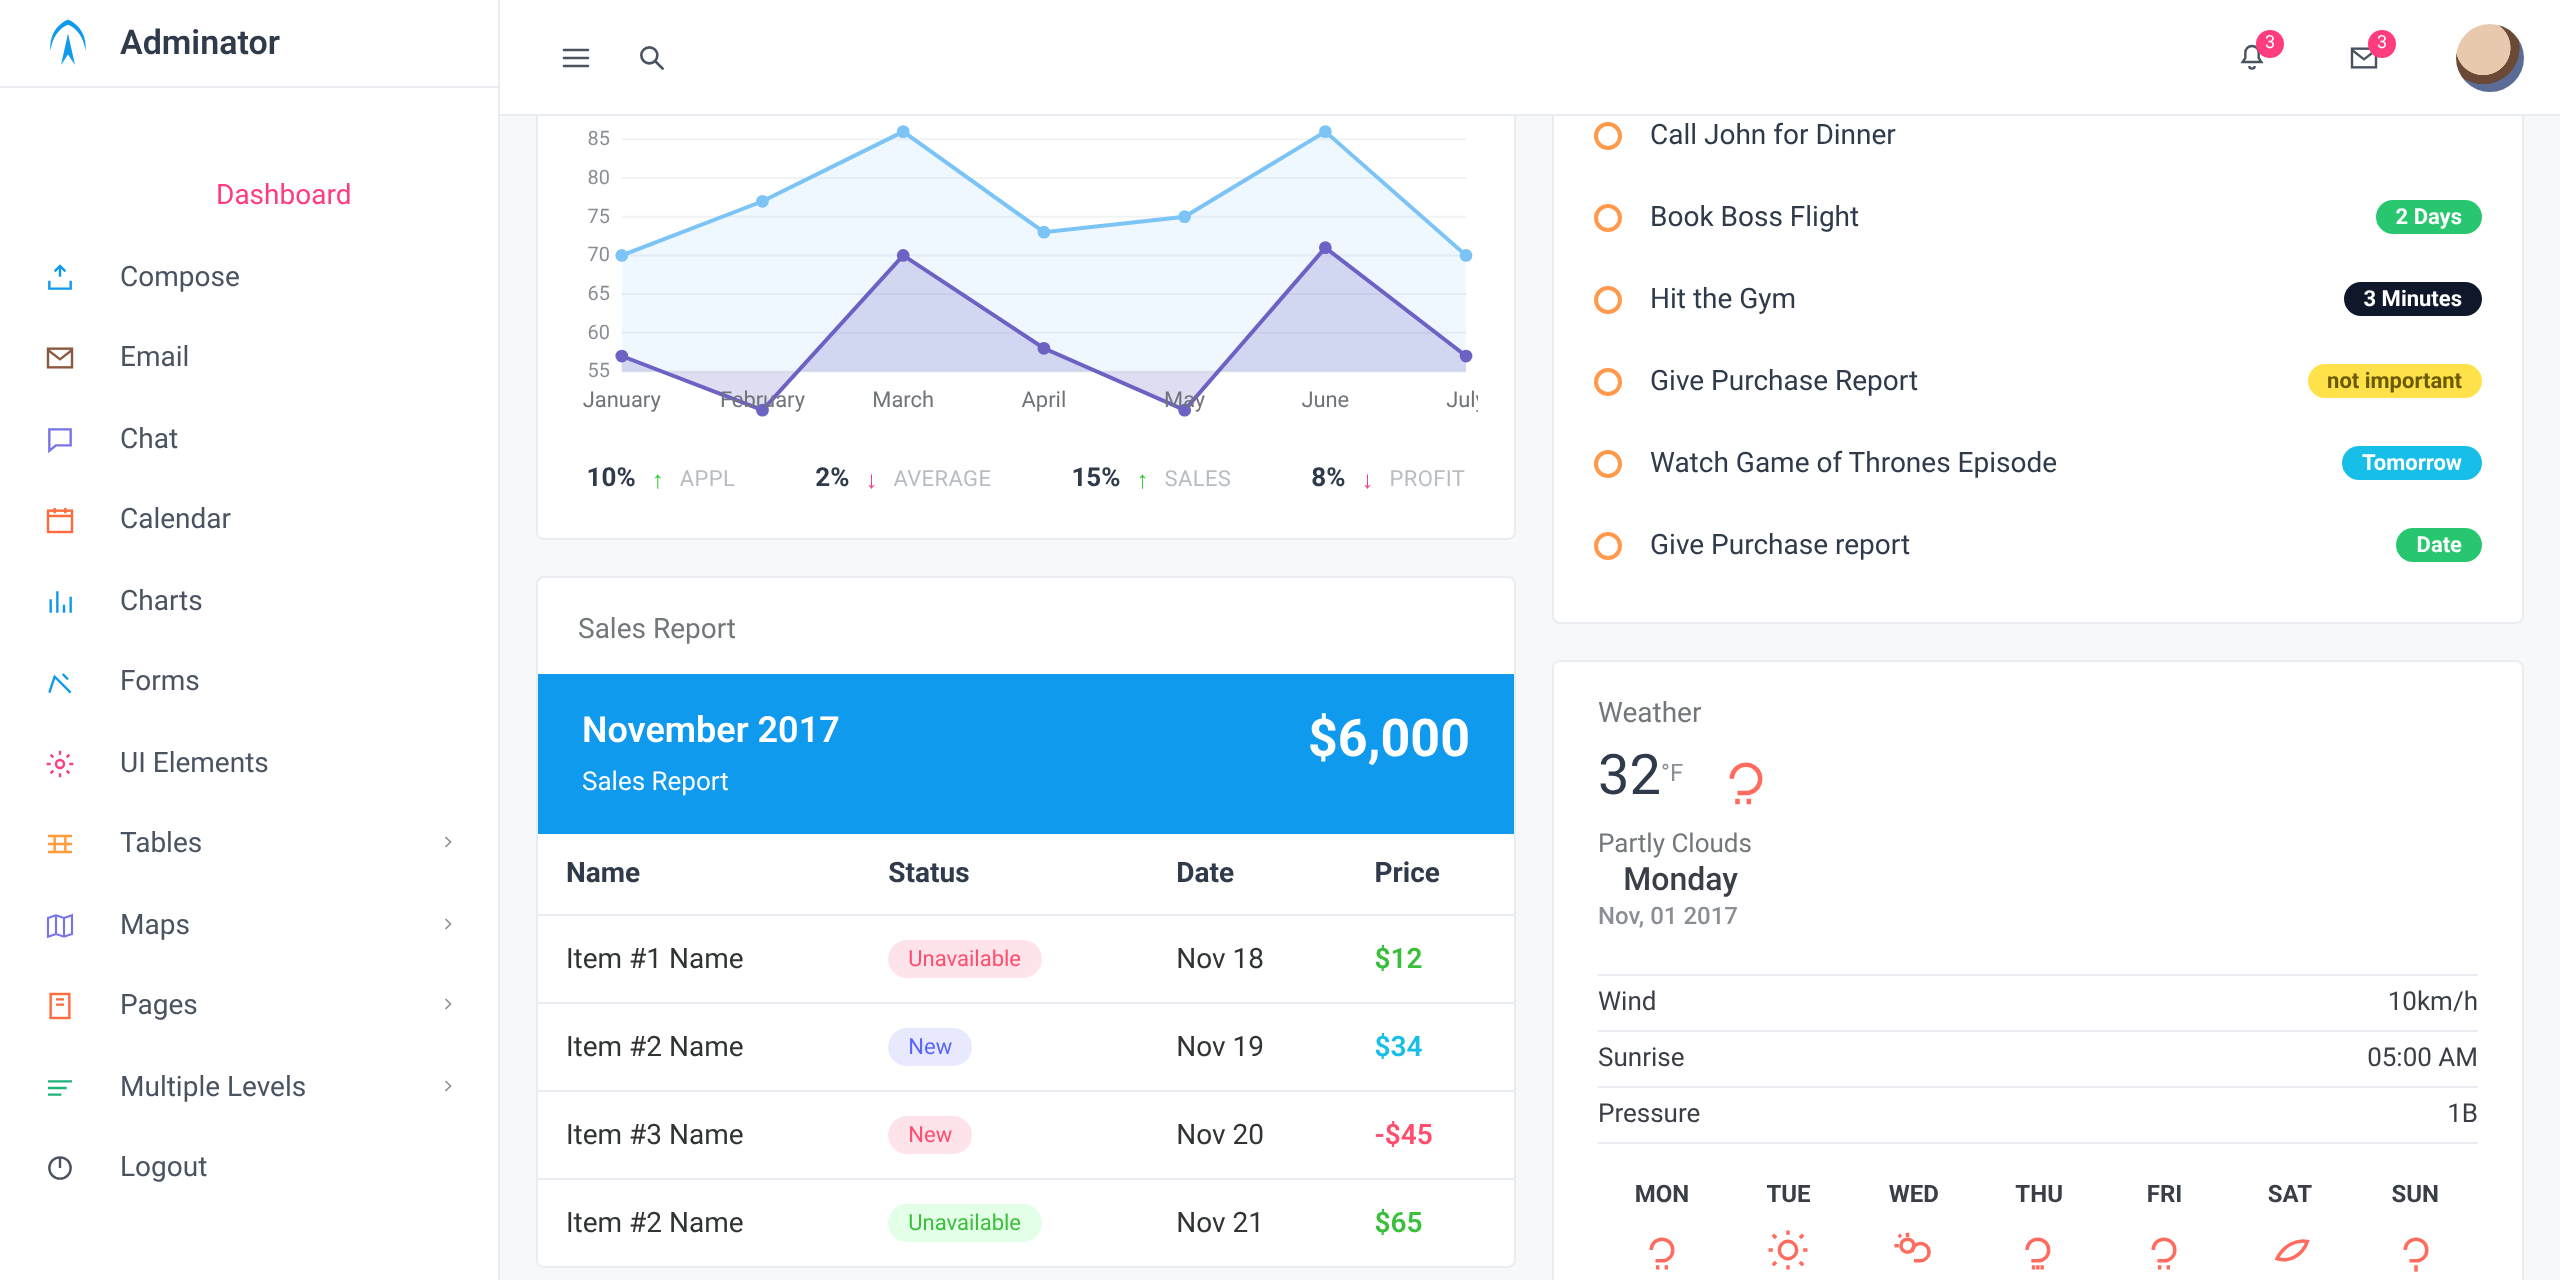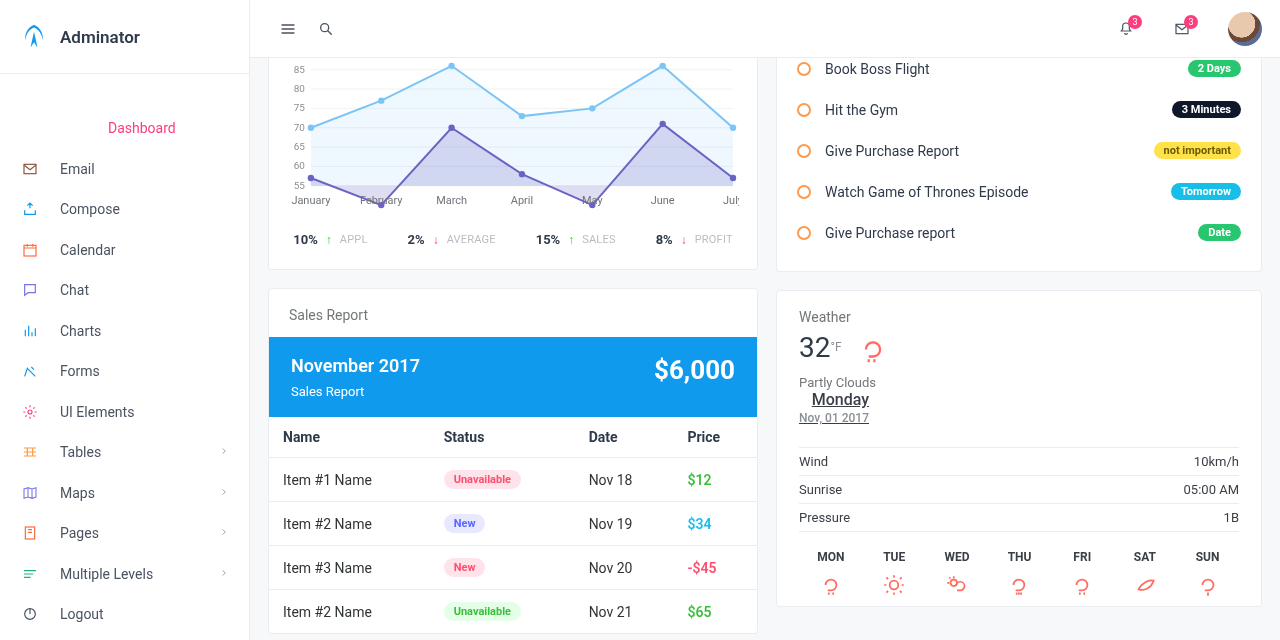--- a/index.html
+++ b/index.html
@@ -7,21 +7,21 @@
     --blue:#0f9aee; --green:#37c936; --red:#ff3c7e; --teal:#00c9a7;
     --purple:#7774e7; --line1:#7cc4f6; --line2:#6b62c4; --orange:#ff7043;
   }
   *{box-sizing:border-box;}
   html,body{margin:0;padding:0;font-family:-apple-system,BlinkMacSystemFont,"Segoe UI",Roboto,Arial,sans-serif;color:var(--text);background:#fff;}
   body{width:1280px;height:640px;overflow:hidden;}
 
   
   .app{display:flex;height:640px;}
   .sidebar{width:250px;border-right:1px solid var(--border);display:flex;flex-direction:column;flex-shrink:0;}
-  .logo-row{height:74px;border-bottom:1px solid var(--border);display:flex;align-items:center;padding:0 20px;gap:12px;}
+  .logo-row{height:44px;border-bottom:1px solid var(--border);display:flex;align-items:center;padding:0 20px;gap:12px;}
   .logo-mark{width:28px;height:28px;}
   .logo-text{font-size:17px;font-weight:600;color:#2f3a4a;}
   .nav{padding:34px 0 0 0;list-style:none;margin:0;}
   .nav li{display:flex;align-items:center;padding:0 20px;height:40.5px;cursor:pointer;color:#4a5361;font-size:14px;}
   .nav li .ic{width:20px;display:inline-flex;align-items:center;justify-content:center;margin-right:20px;}
   .nav li .chev{margin-left:auto;color:#8a8f95;font-size:12px;}
   .nav li.active, .nav li.active .ic{color:var(--red);padding-left:44px;}
   .ic-svg{width:16px;height:16px;}
 
   .main{flex:1;display:flex;flex-direction:column;min-width:0;}
@@ -58,21 +58,21 @@
 
   
   .sales-head{background:var(--blue);color:#fff;padding:18px 22px;display:flex;justify-content:space-between;align-items:flex-start;}
   .sales-head .m{font-size:18px;font-weight:600;}
   .sales-head .s{font-size:13px;margin-top:8px;}
   .sales-head .amt{font-size:26px;font-weight:700;}
   table.sales{width:100%;border-collapse:collapse;}
   table.sales th, table.sales td{padding:12px 14px;text-align:left;font-size:14px;}
   table.sales th{font-weight:700;color:#2f3a4a;}
   table.sales tbody tr{border-top:1px solid var(--border);}
-  .chip{font-size:11px;font-weight:700;padding:3px 10px;border-radius:12px;display:inline-block;}
+  .chip{font-size:11px;font-weight:400;padding:3px 10px;border-radius:12px;display:inline-block;}
   .chip.unavail{color:#ff4d6d;background:#ffe3ea;}
   .chip.new-blue{color:#5866ff;background:#e8e9ff;}
   .chip.new-pink{color:#ff4d6d;background:#ffe3ea;}
   .chip.unavail-g{color:#3abf3a;background:#e3ffe8;}
   .price.green{color:#3abf3a;font-weight:600;}
   .price.teal{color:#17bfe8;font-weight:600;}
   .price.neg{color:#ff4d6d;font-weight:600;}
 
   
   .todo{padding:4px 20px 18px 20px;border-top:none;border-top-left-radius:0;border-top-right-radius:0;margin-top:-14px;}
@@ -83,21 +83,21 @@
   .tag.yellow{background:#ffe24a;color:#6b5b00;} .tag.blue{background:#17bfe8;}
 
   
   .weather{padding:18px 22px 8px 22px;}
   .w-top{display:flex;justify-content:space-between;align-items:flex-start;margin-top:6px;flex-direction:column;}
   .w-temp{display:flex;gap:14px;align-items:flex-start;}
   .w-temp .big{font-size:28px;font-weight:400;color:#2f3a4a;}
   .w-temp .deg{font-size:12px;vertical-align:super;color:#8a8f95;}
   .w-temp .wi{color:#ff6b5e;}
   .w-sub{color:var(--muted);font-size:13px;margin-top:6px;}
-  .w-date{color:#3a3f47;font-size:16px;font-weight:500;text-align:right;text-decoration:underline;}
+  .w-date{color:#3a3f47;font-size:16px;font-weight:500;text-align:right;}
   .w-date .d{font-size:12px;color:#8a8f95;display:block;margin-top:2px;}
   .w-rows{margin-top:22px;border-top:1px solid var(--border);}
   .w-row{display:flex;justify-content:space-between;font-size:13px;color:#3a3f47;padding:6px 0;border-bottom:1px solid var(--border);}
   .days{display:flex;justify-content:space-around;margin-top:18px;}
   .day{display:flex;flex-direction:column;align-items:center;gap:8px;font-size:12px;font-weight:700;color:#3a3f47;}
   .day svg{color:#ff6b5e;}
 
   .chev-svg{width:10px;height:10px;}
 </style>
 </head>
@@ -117,52 +117,52 @@
     <ul class="nav" id="nav">
         <li class="active">
           <span class="ic" style="color:">
             <svg class="ic-svg" viewBox="0 0 24 24">
               <path d="M3 11 L12 3 L21 11 V21 H3 Z" stroke="currentColor" stroke-width="1.8" fill="none"></path>
             </svg>
           </span>
           <span>Dashboard</span>
         </li>
         <li>
+          <span class="ic" style="color:#0f9aee">
+            <svg class="ic-svg" viewBox="0 0 24 24">
+              <path d="M12 3v8M8 7l4-4 4 4M4 14v6h16v-6" stroke="currentColor" stroke-width="1.8" fill="none"></path>
+            </svg>
+          </span>
+          <span>Compose</span>
+        </li>
+        <li>
           <span class="ic" style="color:#8a5a3e">
             <svg class="ic-svg" viewBox="0 0 24 24">
               <rect x="3" y="5" width="18" height="14" stroke="currentColor" stroke-width="1.8" fill="none"></rect>
               <path d="M3 6l9 7 9-7" stroke="currentColor" stroke-width="1.8" fill="none"></path>
             </svg>
           </span>
           <span>Email</span>
         </li>
         <li>
-          <span class="ic" style="color:#0f9aee">
-            <svg class="ic-svg" viewBox="0 0 24 24">
-              <path d="M12 3v8M8 7l4-4 4 4M4 14v6h16v-6" stroke="currentColor" stroke-width="1.8" fill="none"></path>
-            </svg>
-          </span>
-          <span>Compose</span>
+          <span class="ic" style="color:#7774e7">
+            <svg class="ic-svg" viewBox="0 0 24 24">
+              <path d="M4 4h16v12H9l-5 4V4Z" stroke="currentColor" stroke-width="1.8" fill="none"></path>
+            </svg>
+          </span>
+          <span>Chat</span>
         </li>
         <li>
           <span class="ic" style="color:#ff6b3d">
             <svg class="ic-svg" viewBox="0 0 24 24">
               <rect x="3" y="5" width="18" height="16" stroke="currentColor" stroke-width="1.8" fill="none"></rect>
               <path d="M3 9h18M8 3v4M16 3v4" stroke="currentColor" stroke-width="1.8"></path>
             </svg>
           </span>
           <span>Calendar</span>
-        </li>
-        <li>
-          <span class="ic" style="color:#7774e7">
-            <svg class="ic-svg" viewBox="0 0 24 24">
-              <path d="M4 4h16v12H9l-5 4V4Z" stroke="currentColor" stroke-width="1.8" fill="none"></path>
-            </svg>
-          </span>
-          <span>Chat</span>
         </li>
         <li>
           <span class="ic" style="color:#0f9aee">
             <svg class="ic-svg" viewBox="0 0 24 24">
               <path d="M5 20V10M10 20V4M15 20v-6M20 20V8" stroke="currentColor" stroke-width="1.8"></path>
             </svg>
           </span>
           <span>Charts</span>
         </li>
         <li>
@@ -389,20 +389,24 @@
                   </tr>
                 </tbody>
             </table>
           </div>
         </div>
 
         <div class="col-right">
           <div class="card todo" id="todo">
               <div class="todo-row">
                 <span class="circle"></span>
+                <span>Call John for Dinner</span>
+              </div>
+              <div class="todo-row">
+                <span class="circle"></span>
                 <span>Book Boss Flight</span>
                 <span class="tag green">2 Days</span>
               </div>
               <div class="todo-row">
                 <span class="circle"></span>
                 <span>Hit the Gym</span>
                 <span class="tag red">3 Minutes</span>
               </div>
               <div class="todo-row">
                 <span class="circle"></span>

